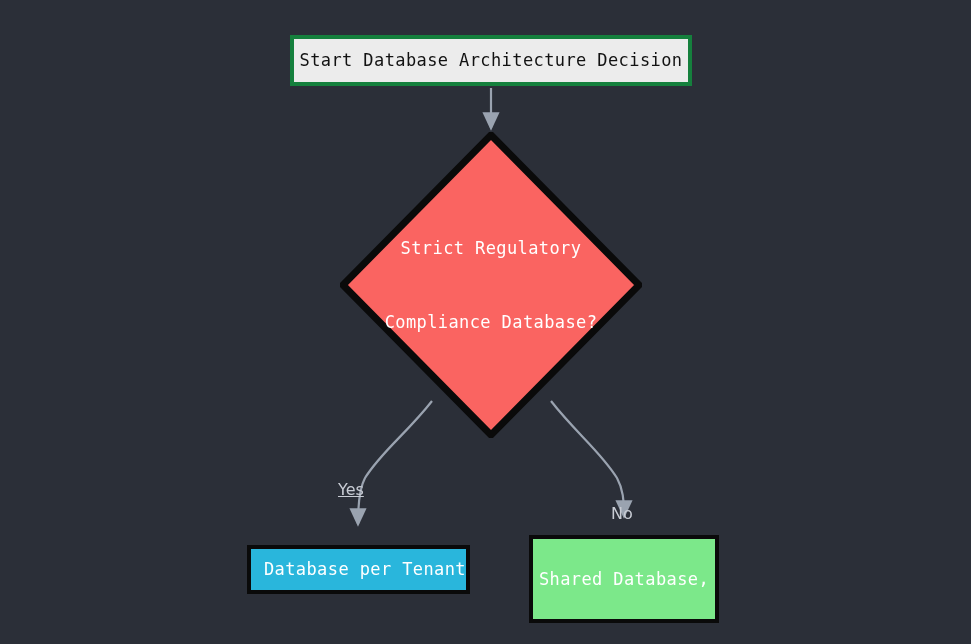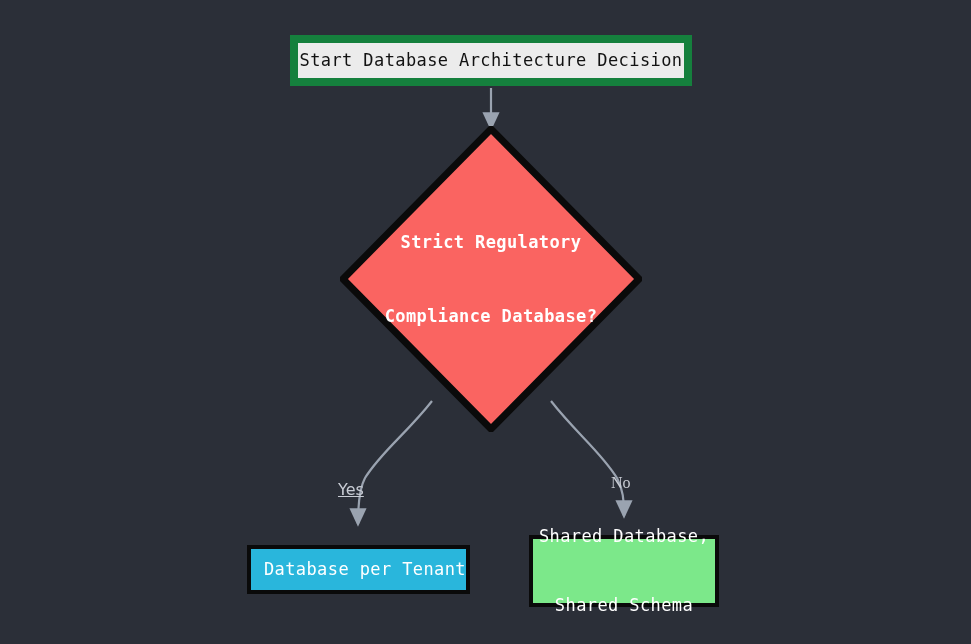--- a/index.html
+++ b/index.html
@@ -38,35 +38,34 @@
     line-height: 1.35;
   }
 
   
   .node-start {
     left: 290px;
     top: 35px;
     width: 402px;
     height: 51px;
     background: #ececec;
-    border: 8px solid #15803d;
+    border: 4px solid #15803d;
     color: #121212;
     font-size: 17px;
     letter-spacing: 0.4px;
   }
 
   
   .node-decision {
     left: 340px;
-    top: 126px;
+    top: 132px;
     width: 302px;
     height: 306px;
     background: transparent;
     pointer-events: none;
-    font-weight: bold;
   }
   .node-decision .diamond-shape {
     position: absolute;
     left: 0;
     top: 0;
     width: 100%;
     height: 100%;
   }
   .node-decision .diamond-label {
     position: relative;
@@ -91,38 +90,38 @@
     font-size: 17px;
     letter-spacing: 0.4px;
     justify-content: flex-end;
   }
 
   
   .node-green {
     left: 529px;
     top: 535px;
     width: 190px;
-    height: 72px;
+    height: 88px;
     background: #7ce88a;
     border: 4px solid #0a0a0a;
     color: #ffffff;
     font-size: 17px;
     letter-spacing: 0.4px;
   }
 
   
   .edge-label {
     position: absolute;
     color: #c8ccd4;
     font-family: "DejaVu Sans", sans-serif;
     font-size: 16px;
     white-space: pre;
   }
   .edge-label-yes { left: 338px; top: 480px; text-decoration: underline; }
-  .edge-label-no  { left: 611px; top: 474px; font-family: Liberation Serif, serif; }
+  .edge-label-no  { left: 611px; top: 504px; }
 </style>
 </head>
 <body>
 
 <div id="canvas">
 
   <svg class="edge-layer" viewBox="0 0 971 644">
     <defs>
       <marker id="arrowhead" markerWidth="9" markerHeight="9" refX="7.2" refY="4.5" orient="auto" markerUnits="strokeWidth">
         <path d="M 0 0.6 L 8.4 4.5 L 0 8.4 z" fill="#9aa3b0"></path>
@@ -154,17 +153,16 @@
     </div>
   </div>
 
   <div class="node node-blue">
     <span>Database per Tenant</span>
   </div>
 
   <div class="node node-green">
     <div>
       <div>Shared Database,</div>
-      <div>Shared Schema</div>
     </div>
   </div>
 
 </div>
 
 </body></html>

